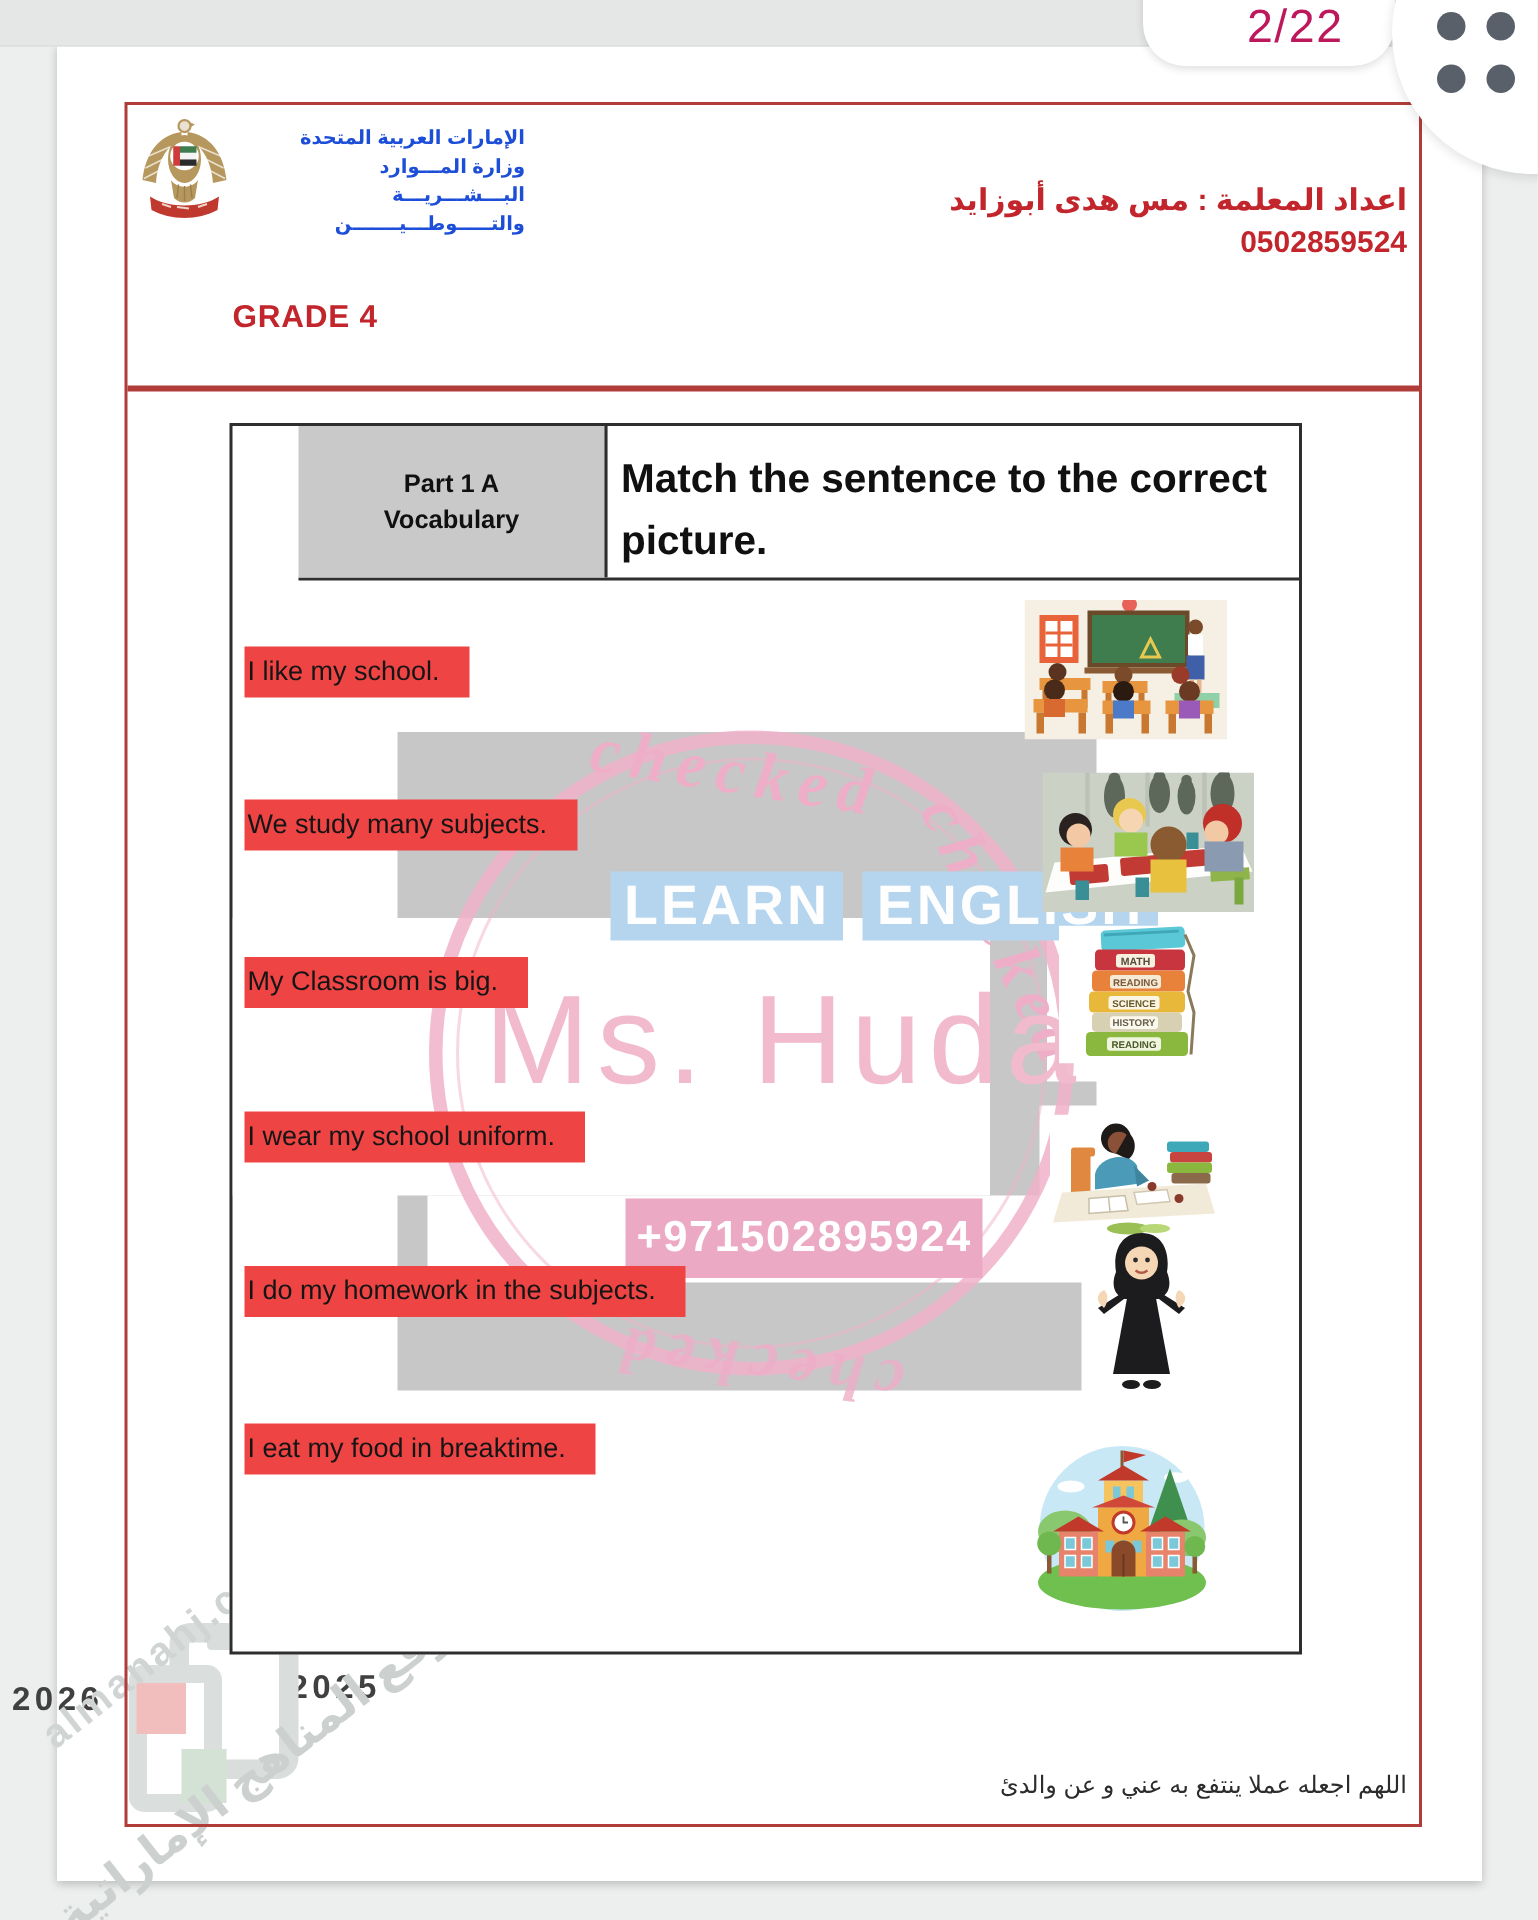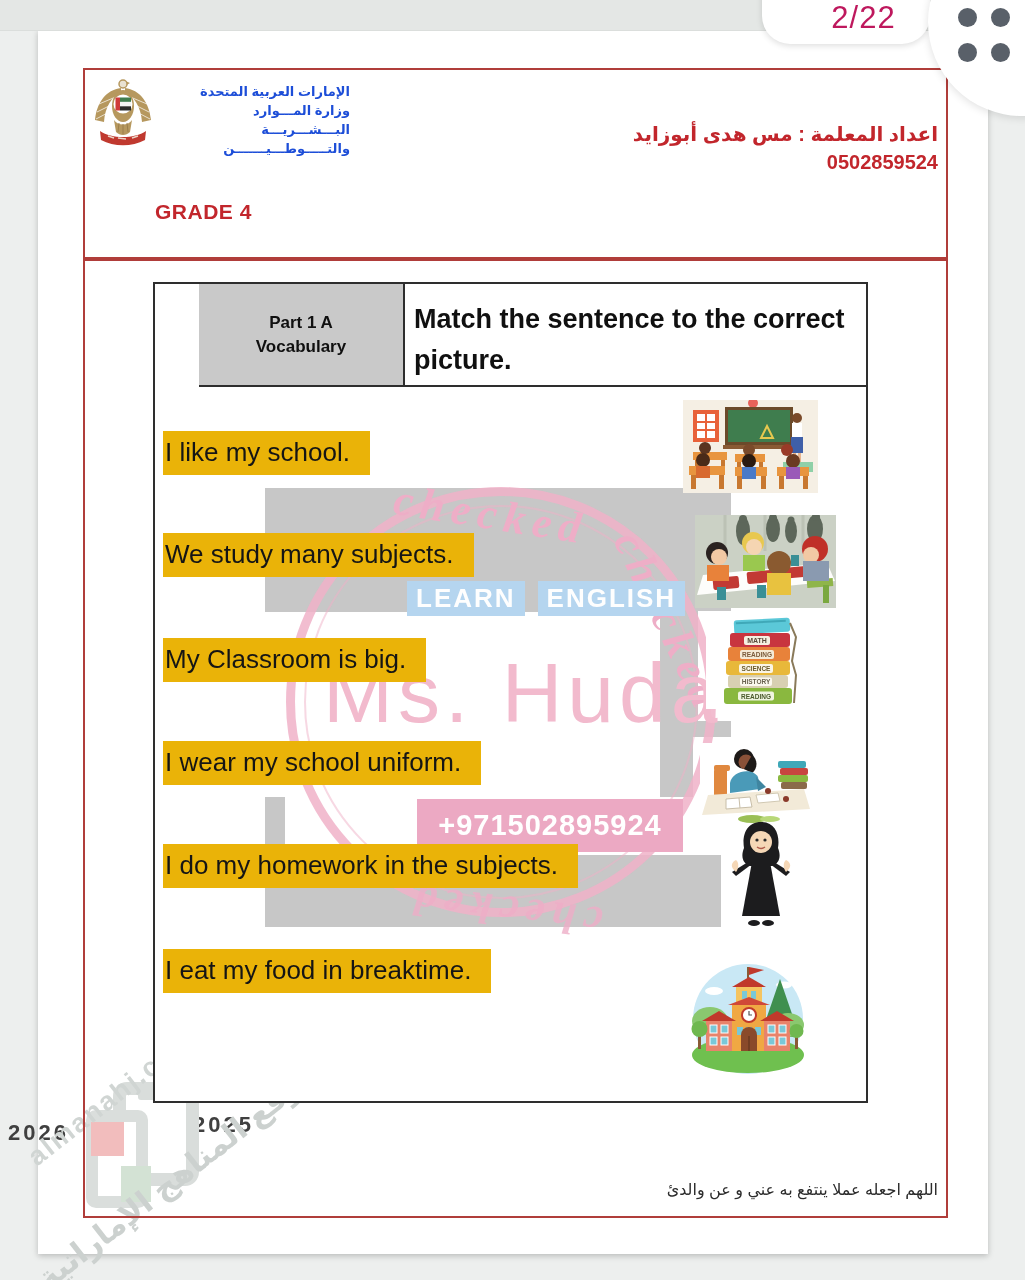--- a/index.html
+++ b/index.html
@@ -41,27 +41,27 @@
   .wm-white-b{left:130px;top:410px;width:462px;height:58px;background:#fff;}
   .img-pad{background:#fff;}
   .ring-outer{left:131px;top:100px;width:430px;height:430px;border-radius:50%;border:9px solid rgba(240,178,200,.85);box-sizing:border-box;}
   .ring-inner{left:149px;top:118px;width:394px;height:394px;border-radius:50%;border:2px solid rgba(240,178,200,.5);box-sizing:border-box;}
   .arc-word{font-family:"Liberation Serif","DejaVu Serif",serif;font-style:italic;font-weight:bold;
             font-size:44px;color:#eeaec7;letter-spacing:7px;white-space:nowrap;}
   .arc-top{left:238px;top:102px;transform:rotate(9deg);}
   .arc-right{left:494px;top:136px;transform:rotate(64deg);transform-origin:0 0;}
   .arc-bottom{left:252px;top:498px;transform:rotate(187deg);opacity:.8;}
   .banner{left:252px;top:194px;white-space:nowrap;}
-  .banner span{display:inline-block;background:#b5d5ef;color:#fefefe;font-weight:bold;font-size:26px;
+  .banner span{display:inline-block;background:#b5d5ef;color:#fefefe;font-weight:bold;font-size:37px;
                letter-spacing:2px;padding:2px 9px;margin-right:13px;}
   .stamp-name{left:168px;top:258px;font-size:84px;color:#f2bacd;letter-spacing:5px;white-space:nowrap;}
-  .stamp-phone{left:262px;top:412px;width:266px;height:53px;background:#eca9c3;color:#fff;
+  .stamp-phone{left:262px;top:412px;width:238px;height:53px;background:#eca9c3;color:#fff;
                font-weight:bold;font-size:29px;text-align:center;line-height:53px;letter-spacing:1px;}
 
-  .sentence{left:8px;font-size:26px;color:#151515;background:#eab308;padding:6px 20px 7px 2px;white-space:nowrap;}
+  .sentence{left:8px;font-size:18px;color:#151515;background:#ef4444;padding:6px 20px 7px 2px;white-space:nowrap;}
 
   
   .footer-dua{right:87px;top:1180px;direction:rtl;font-size:16px;color:#2c2c2c;}
   .wm-site{color:#d0d5d3;font-weight:bold;white-space:nowrap;}
   .wm-url{left:22px;top:1148px;font-size:27px;letter-spacing:2px;transform:rotate(-38deg);transform-origin:0 0;}
   .wm-year{font-size:22px;letter-spacing:3px;color:#404040;}
   .wm-ar{left:30px;top:1268px;font-size:31px;transform:rotate(-38deg);transform-origin:0 0;direction:rtl;color:#ccd1cf;}
   .device{box-sizing:border-box;border-radius:14px;}
 </style>
 </head>

